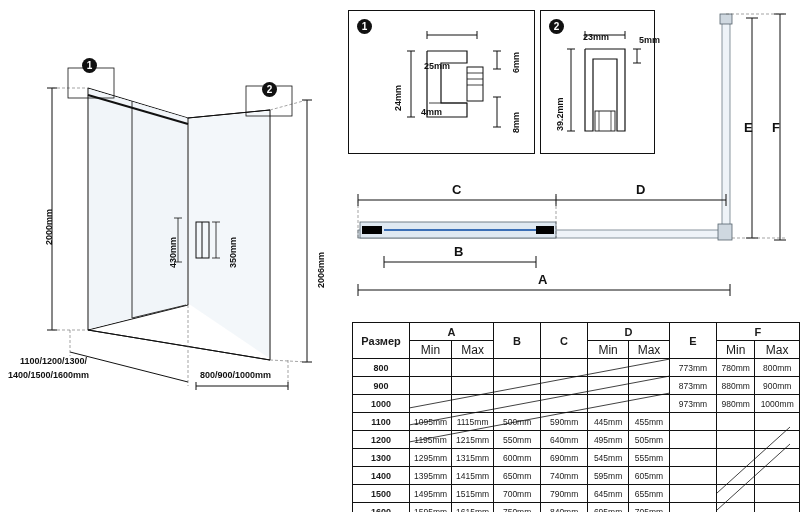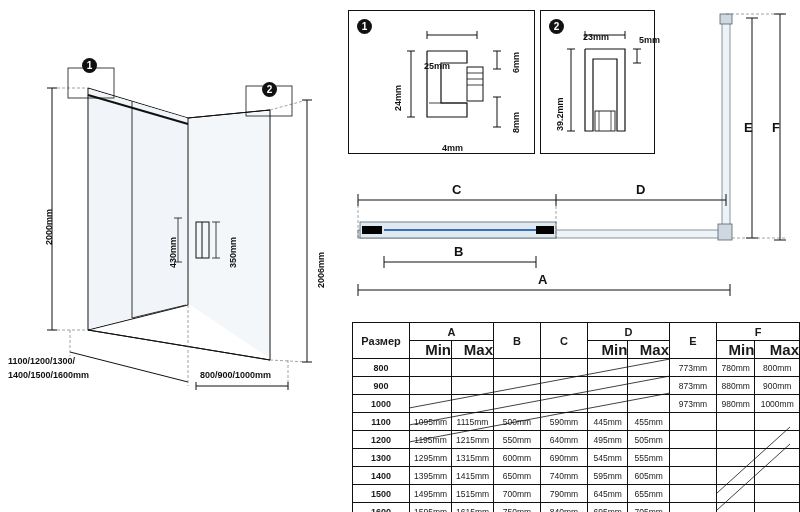--- a/index.html
+++ b/index.html
@@ -7,21 +7,21 @@
   .abs{position:absolute;}
   .lbl{position:absolute;font-size:9px;color:#111;white-space:nowrap;}
   .lbl.b{font-weight:bold;}
   .vert{transform:rotate(-90deg);transform-origin:left top;}
   .circ{position:absolute;width:15px;height:15px;border-radius:50%;background:#111;color:#fff;
         font-size:10px;font-weight:bold;line-height:15px;text-align:center;}
   .panel{position:absolute;border:1px solid #111;background:#fff;}
   table{border-collapse:collapse;font-size:8.5px;}
   td,th{border:1px solid #111;padding:0;text-align:center;font-weight:normal;height:17px;}
   .tbl-head th{font-weight:bold;font-size:11px;}
-  .tbl-sub td{font-weight:bold;font-size:15px;text-align:right;}
+  .tbl-sub td{font-weight:normal;font-size:12px;}
   .rowlbl{font-weight:bold;font-size:9px;}
   .blue{background:#3b6fb6;}
   svg{position:absolute;overflow:visible;}
 </style>
 </head>
 <body>
 
 <div class="abs" style="left:0;top:0;width:340px;height:400px;">
 
   <svg width="340" height="400">
@@ -76,21 +76,21 @@
   </svg>
 
   <div class="circ" style="left:82px;top:58px;">1</div>
   <div class="circ" style="left:262px;top:82px;">2</div>
 
   <div class="lbl b vert" style="left:44px;top:245px;">2000mm</div>
   <div class="lbl b vert" style="left:316px;top:288px;">2006mm</div>
   <div class="lbl b vert" style="left:168px;top:268px;">430mm</div>
   <div class="lbl b vert" style="left:228px;top:268px;">350mm</div>
 
-  <div class="lbl b" style="left:8px;top:356px;">1100/1200/1300/</div>
+  <div class="lbl b" style="left:20px;top:356px;">1100/1200/1300/</div>
   <div class="lbl b" style="left:8px;top:370px;">1400/1500/1600mm</div>
   <div class="lbl b" style="left:200px;top:370px;">800/900/1000mm</div>
 </div>
 
 <div class="panel" style="left:348px;top:10px;width:185px;height:142px;">
   <svg width="185" height="142">
 
     <polyline points="78,40 118,40 118,52 92,52 92,92 118,92 118,106 78,106 78,40" fill="none" stroke="#111" stroke-width="1.2"></polyline>
     <rect x="118" y="56" width="16" height="34" fill="none" stroke="#111" stroke-width="1"></rect>
     <line x1="118" y1="62" x2="134" y2="62" stroke="#111" stroke-width="0.8"></line>
@@ -110,21 +110,21 @@
     <line x1="148" y1="40" x2="148" y2="58" stroke="#111" stroke-width="1"></line>
     <line x1="144" y1="40" x2="152" y2="40" stroke="#111" stroke-width="1"></line>
     <line x1="144" y1="58" x2="152" y2="58" stroke="#111" stroke-width="1"></line>
     <line x1="148" y1="86" x2="148" y2="116" stroke="#111" stroke-width="1"></line>
     <line x1="144" y1="86" x2="152" y2="86" stroke="#111" stroke-width="1"></line>
     <line x1="144" y1="116" x2="152" y2="116" stroke="#111" stroke-width="1"></line>
   </svg>
   <div class="circ" style="left:8px;top:8px;">1</div>
   <div class="lbl b" style="left:75px;top:6px;margin-top:44px;">25mm</div>
   <div class="lbl b vert" style="left:44px;top:100px;">24mm</div>
-  <div class="lbl b" style="left:93px;top:96px;margin-top:36px;">4mm</div>
+  <div class="lbl b" style="left:72px;top:96px;">4mm</div>
   <div class="lbl b vert" style="left:162px;top:62px;">6mm</div>
   <div class="lbl b vert" style="left:162px;top:122px;">8mm</div>
 </div>
 
 <div class="panel" style="left:540px;top:10px;width:113px;height:142px;">
   <svg width="113" height="142">
     <polyline points="44,38 84,38 84,120 76,120 76,48 52,48 52,120 44,120 44,38" fill="none" stroke="#111" stroke-width="1.2"></polyline>
     <rect x="54" y="100" width="20" height="20" fill="none" stroke="#111" stroke-width="0.9"></rect>
     <line x1="58" y1="100" x2="58" y2="120" stroke="#111" stroke-width="0.7"></line>
     <line x1="70" y1="100" x2="70" y2="120" stroke="#111" stroke-width="0.7"></line>

